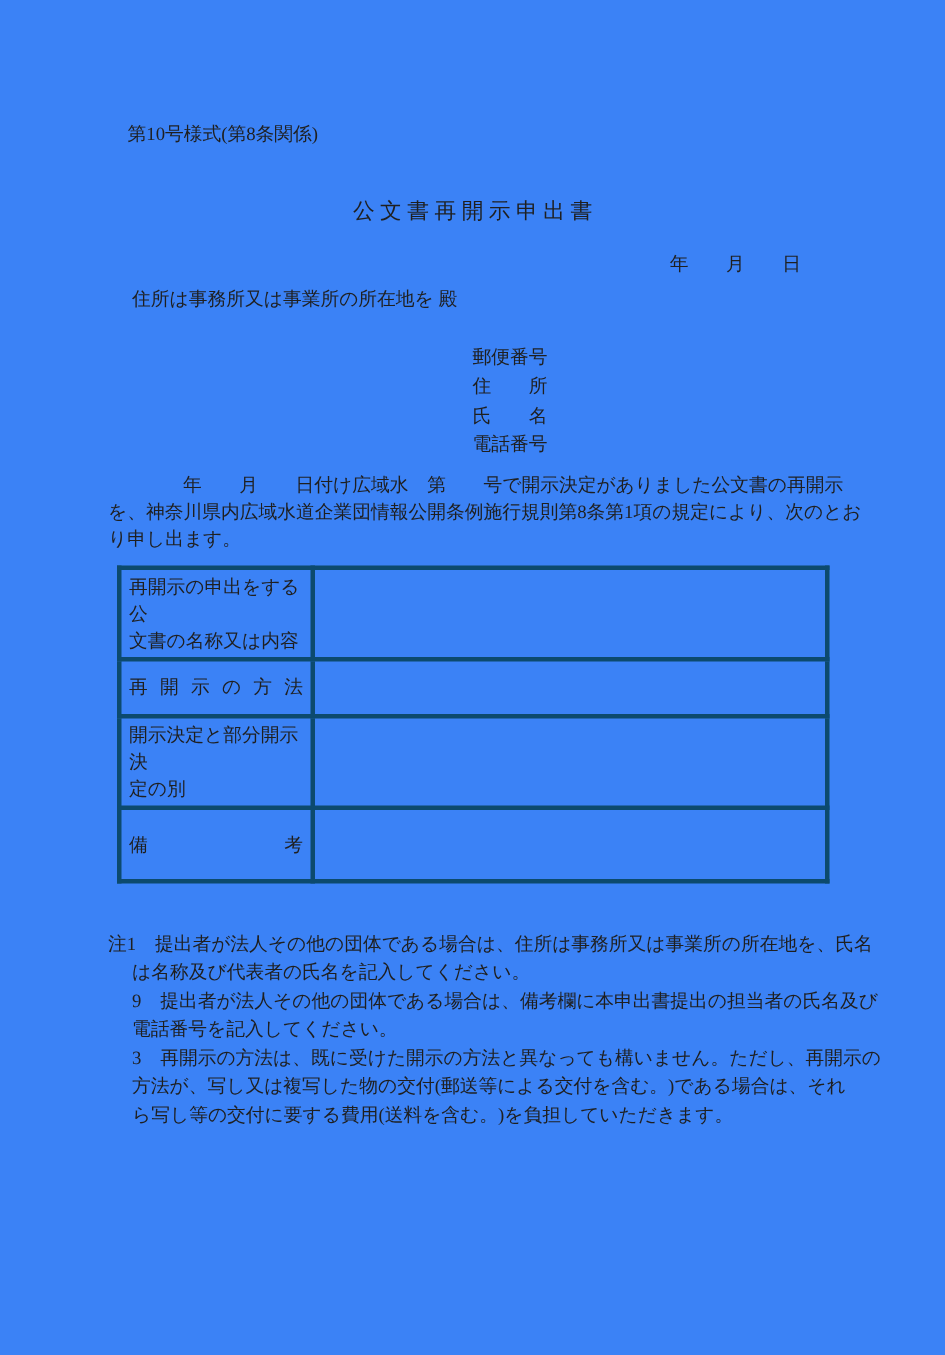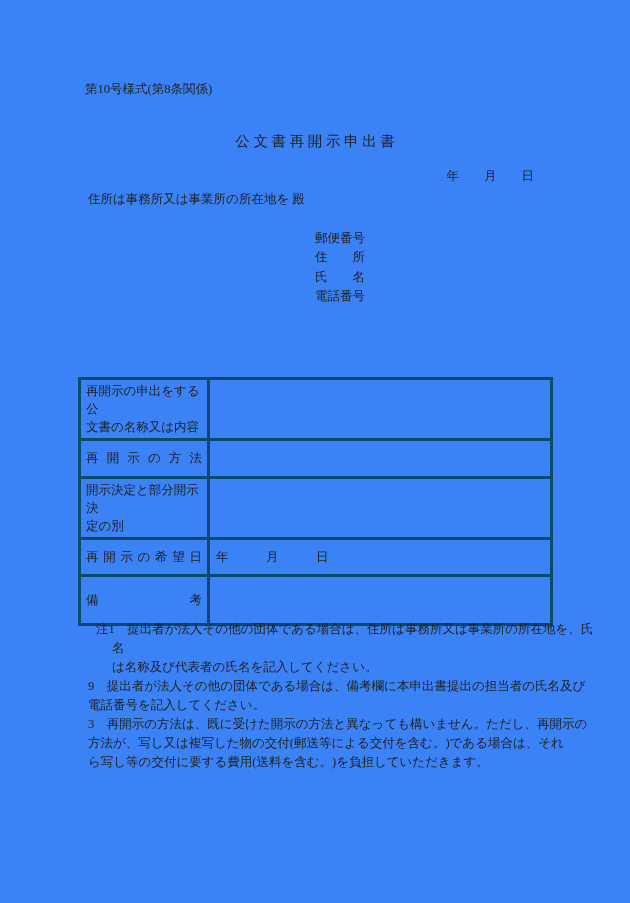--- a/index.html
+++ b/index.html
@@ -33,59 +33,58 @@
   .form-table td.lbl { width:129px; padding:2px 5px; }
   .form-table td.val { padding:0 6px; }
   td.wrap  { vertical-align:top; white-space:pre-line; line-height:18px; }
   td.jst   { text-align:justify; text-align-last:justify; vertical-align:middle; }
   td.date-cell { padding-left:71px; vertical-align:middle; }
   td.phone-cell { vertical-align:bottom; padding:0 0 6px 6px; }
   .ext-label { display:inline-block; margin-left:123px; }
 
   .notes { position:absolute; left:72px; top:620px; width:522px; line-height:19px; }
   .note  { padding-left:16px; white-space:pre-line; }
-  .note.hang { text-indent:-16px;margin-left:24px; }
+  .note.hang { text-indent:-16px; }
 </style>
 </head>
 <body>
 
 <div class="page">
 
   <div class="form-number">第10号様式(第8条関係)</div>
   <div class="doc-title">公 文 書 再 開 示 申 出 書</div>
   <div class="date-top">年　　月　　日</div>
   <div class="addressee">住所は事務所又は事業所の所在地を 殿</div>
 
   <div class="applicant">
     <div>郵便番号</div>
     <div>住　　所</div>
     <div>氏　　名</div>
     <div>電話番号</div>
   </div>
 
+  <div class="body-par">　　　　年　　月　　日付け広域水　第　　号で開示決定がありました公文書の再開示
+を、神奈川県内広域水道企業団情報公開条例施行規則第8条第1項の規定により、次のとお
+り申し出ます。</div>
 
   <table class="form-table">
     <tbody>
       <tr style="height:35px;">
         <td class="lbl wrap">再開示の申出をする公
 文書の名称又は内容</td>
         <td class="val"></td>
       </tr>
       <tr style="height:38px;">
         <td class="lbl jst">再開示の方法</td>
         <td class="val"></td>
       </tr>
       <tr style="height:37px;">
         <td class="lbl wrap">開示決定と部分開示決
 定の別</td>
         <td class="val"></td>
-      </tr>
-      <tr style="height:37px;">
-        <td class="lbl jst">再開示の希望日</td>
-        <td class="val date-cell">年　　　月　　　日</td>
       </tr>
       <tr style="height:49px;">
         <td class="lbl jst">備考</td>
         <td class="val"></td>
       </tr>
     </tbody>
   </table>
 
   <div class="notes">
     <div class="note hang">注1　提出者が法人その他の団体である場合は、住所は事務所又は事業所の所在地を、氏名

